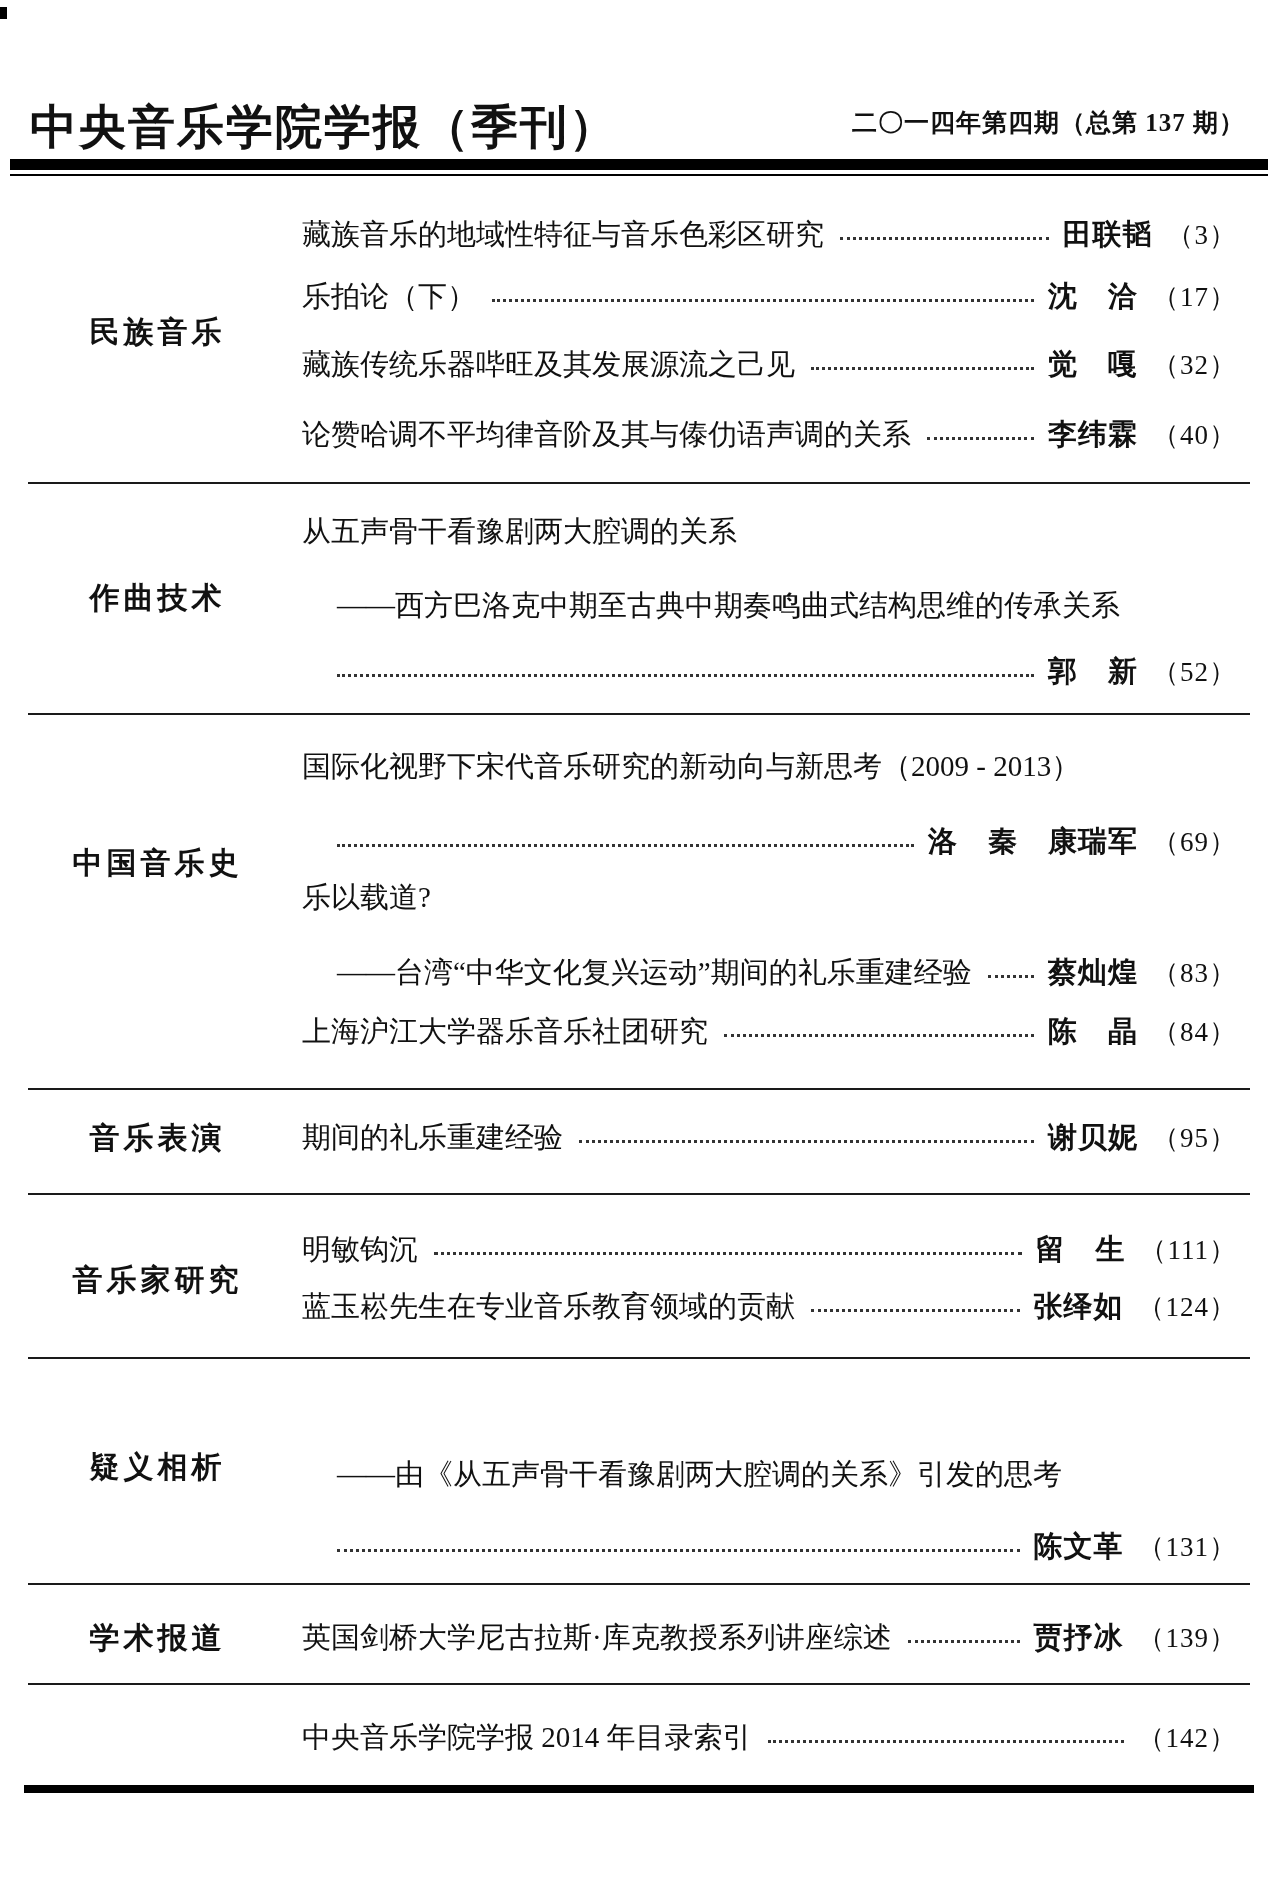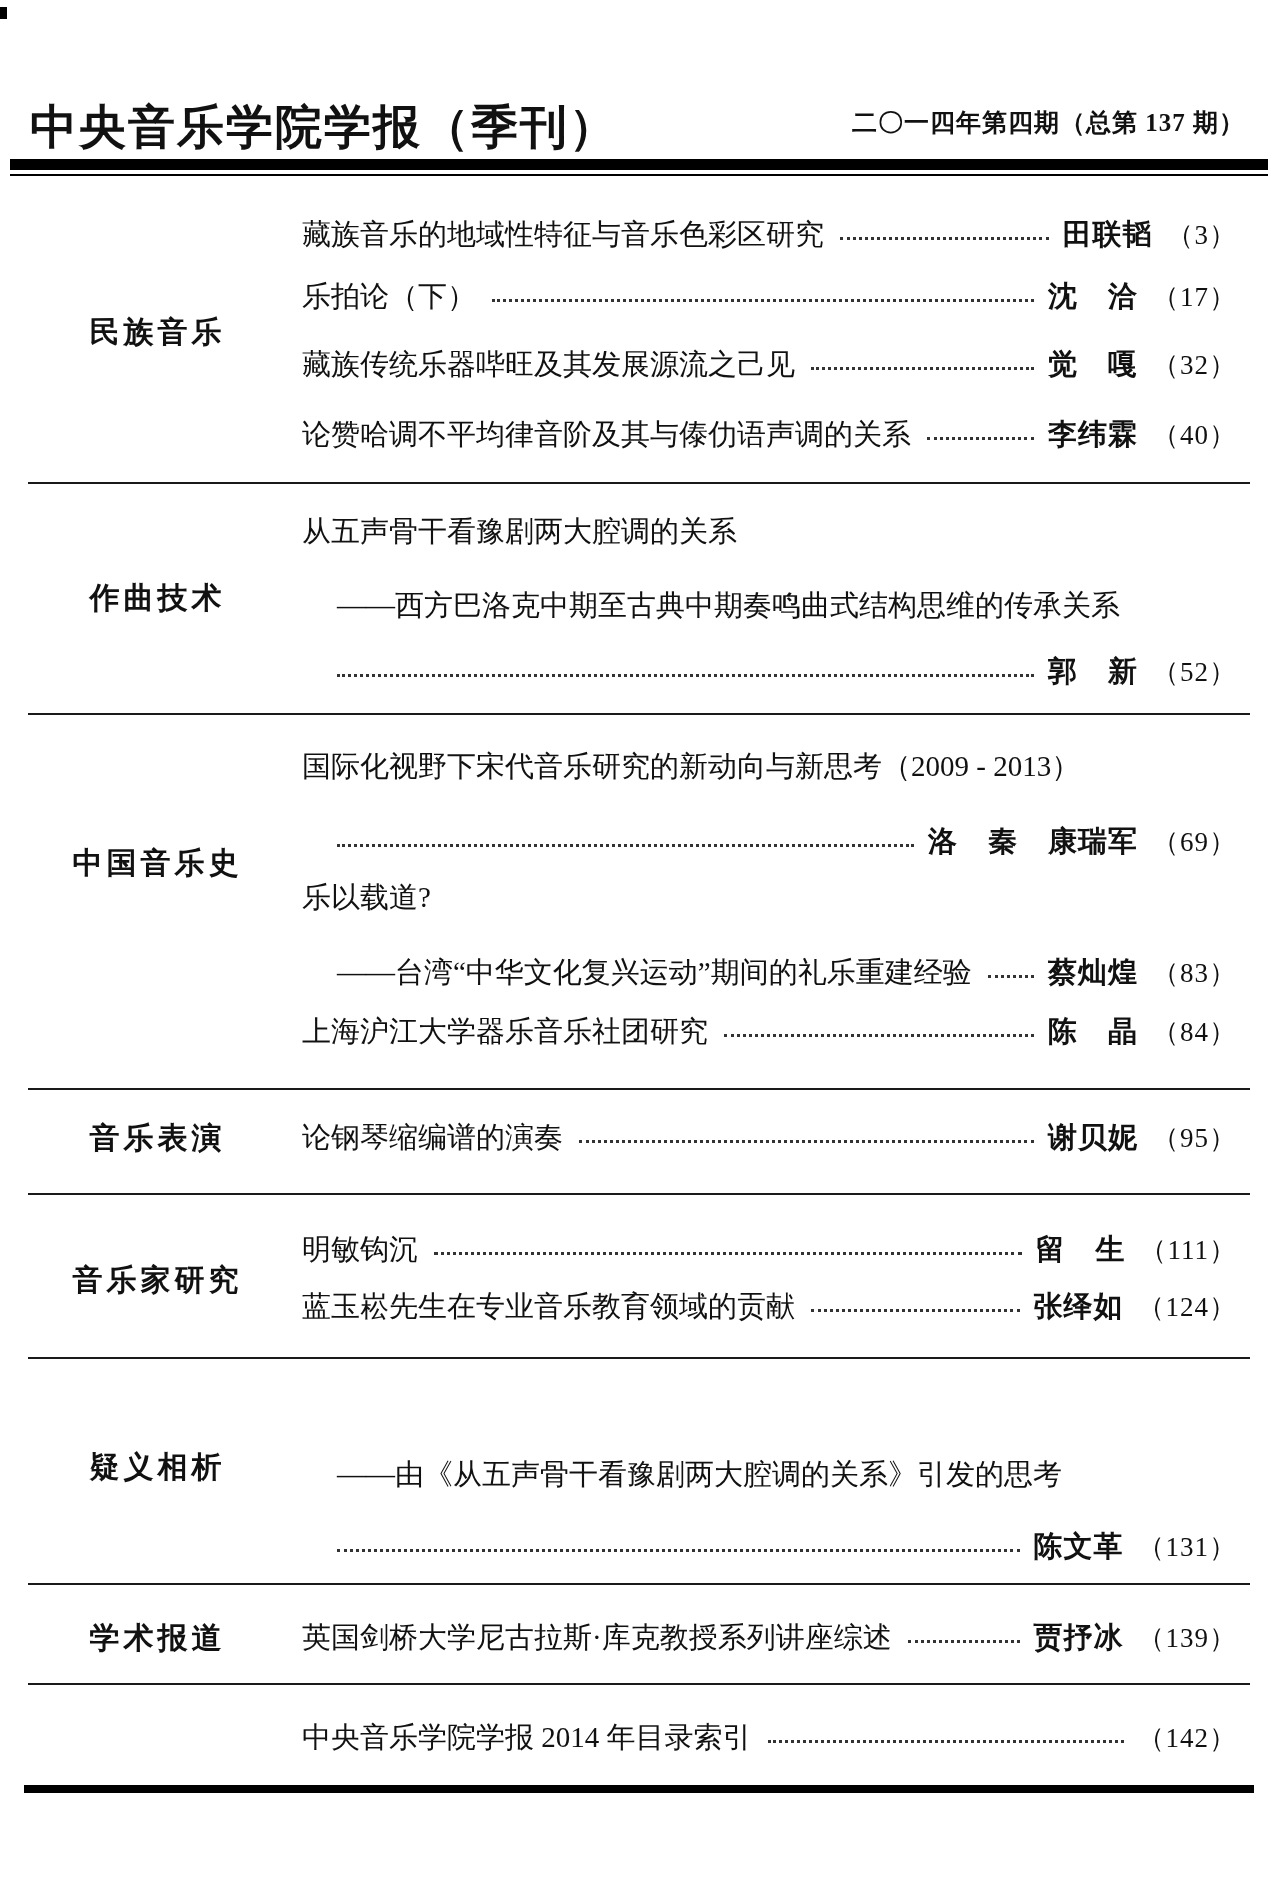--- a/index.html
+++ b/index.html
@@ -121,21 +121,21 @@
   <div class="row" style="top:1012px">
     <span class="t">上海沪江大学器乐音乐社团研究</span>
     <span class="leader"></span>
     <span class="author">陈　晶</span>
     <span class="pg">（84）</span>
   </div>
   <div class="divider" style="top:1088px"></div>
 
   <div class="sec-label" style="top:1118px">音乐表演</div>
   <div class="row" style="top:1118px">
-    <span class="t">论钢琴缩编谱的演奏</span>
+    <span class="t">期间的礼乐重建经验</span>
     <span class="leader"></span>
     <span class="author">谢贝妮</span>
     <span class="pg">（95）</span>
   </div>
   <div class="divider" style="top:1193px"></div>
 
   <div class="sec-label" style="top:1260px">音乐家研究</div>
   <div class="row" style="top:1230px">
     <span class="t">明敏钩沉</span>
     <span class="leader"></span>

